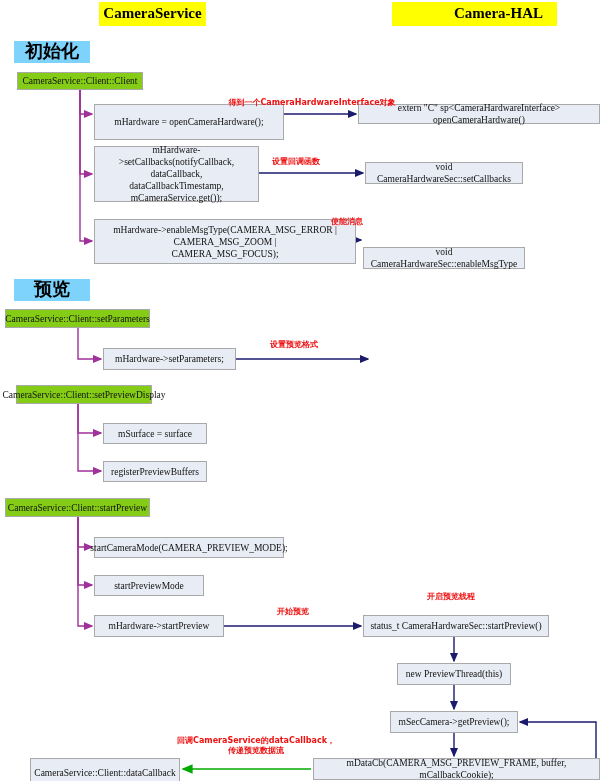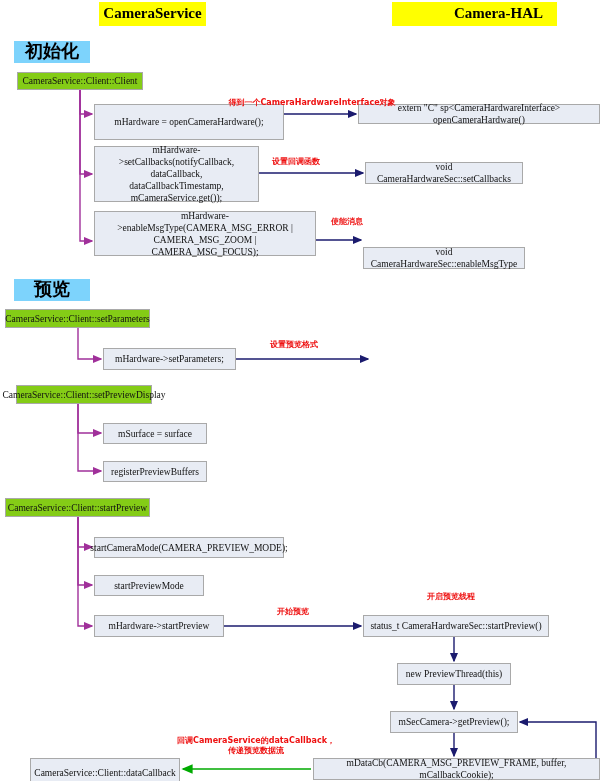--- a/index.html
+++ b/index.html
@@ -130,21 +130,21 @@
   <div class="section-title" style="left:14px; top:279px; width:76px; height:22px;text-align:center;">预览</div>
 
   <div class="node lvl0" style="left:17px; top:72px; width:126px; height:18px;">CameraService::Client::Client</div>
   <div class="node" style="left:94px; top:104px; width:190px; height:36px;">mHardware = openCameraHardware();</div>
   <div class="node" style="left:358px; top:104px; width:242px; height:20px;">extern "C" sp&lt;CameraHardwareInterface&gt; openCameraHardware()</div>
   <div class="node" style="left:94px; top:146px; width:165px; height:56px;">mHardware-&gt;setCallbacks(notifyCallback,
 dataCallback,
 dataCallbackTimestamp,
 mCameraService.get());</div>
   <div class="node" style="left:365px; top:162px; width:158px; height:22px;">void CameraHardwareSec::setCallbacks</div>
-  <div class="node" style="left:94px; top:211px; width:222px; height:45px;">mHardware-&gt;enableMsgType(CAMERA_MSG_ERROR |
+  <div class="node" style="left:94px; top:219px; width:262px; height:45px;">mHardware-&gt;enableMsgType(CAMERA_MSG_ERROR |
 CAMERA_MSG_ZOOM |
 CAMERA_MSG_FOCUS);</div>
   <div class="node" style="left:363px; top:229px; width:162px; height:22px;margin-top:18px;">void CameraHardwareSec::enableMsgType</div>
 
   <div class="node lvl0" style="left:5px; top:309px; width:145px; height:19px;">CameraService::Client::setParameters</div>
   <div class="node" style="left:103px; top:348px; width:133px; height:22px;">mHardware-&gt;setParameters;</div>
   <div class="node lvl0" style="left:16px; top:385px; width:136px; height:19px;">CameraService::Client::setPreviewDisplay</div>
   <div class="node" style="left:103px; top:423px; width:104px; height:21px;">mSurface = surface</div>
   <div class="node" style="left:103px; top:461px; width:104px; height:21px;">registerPreviewBuffers</div>
   <div class="node lvl0" style="left:5px; top:498px; width:145px; height:19px;">CameraService::Client::startPreview</div>

